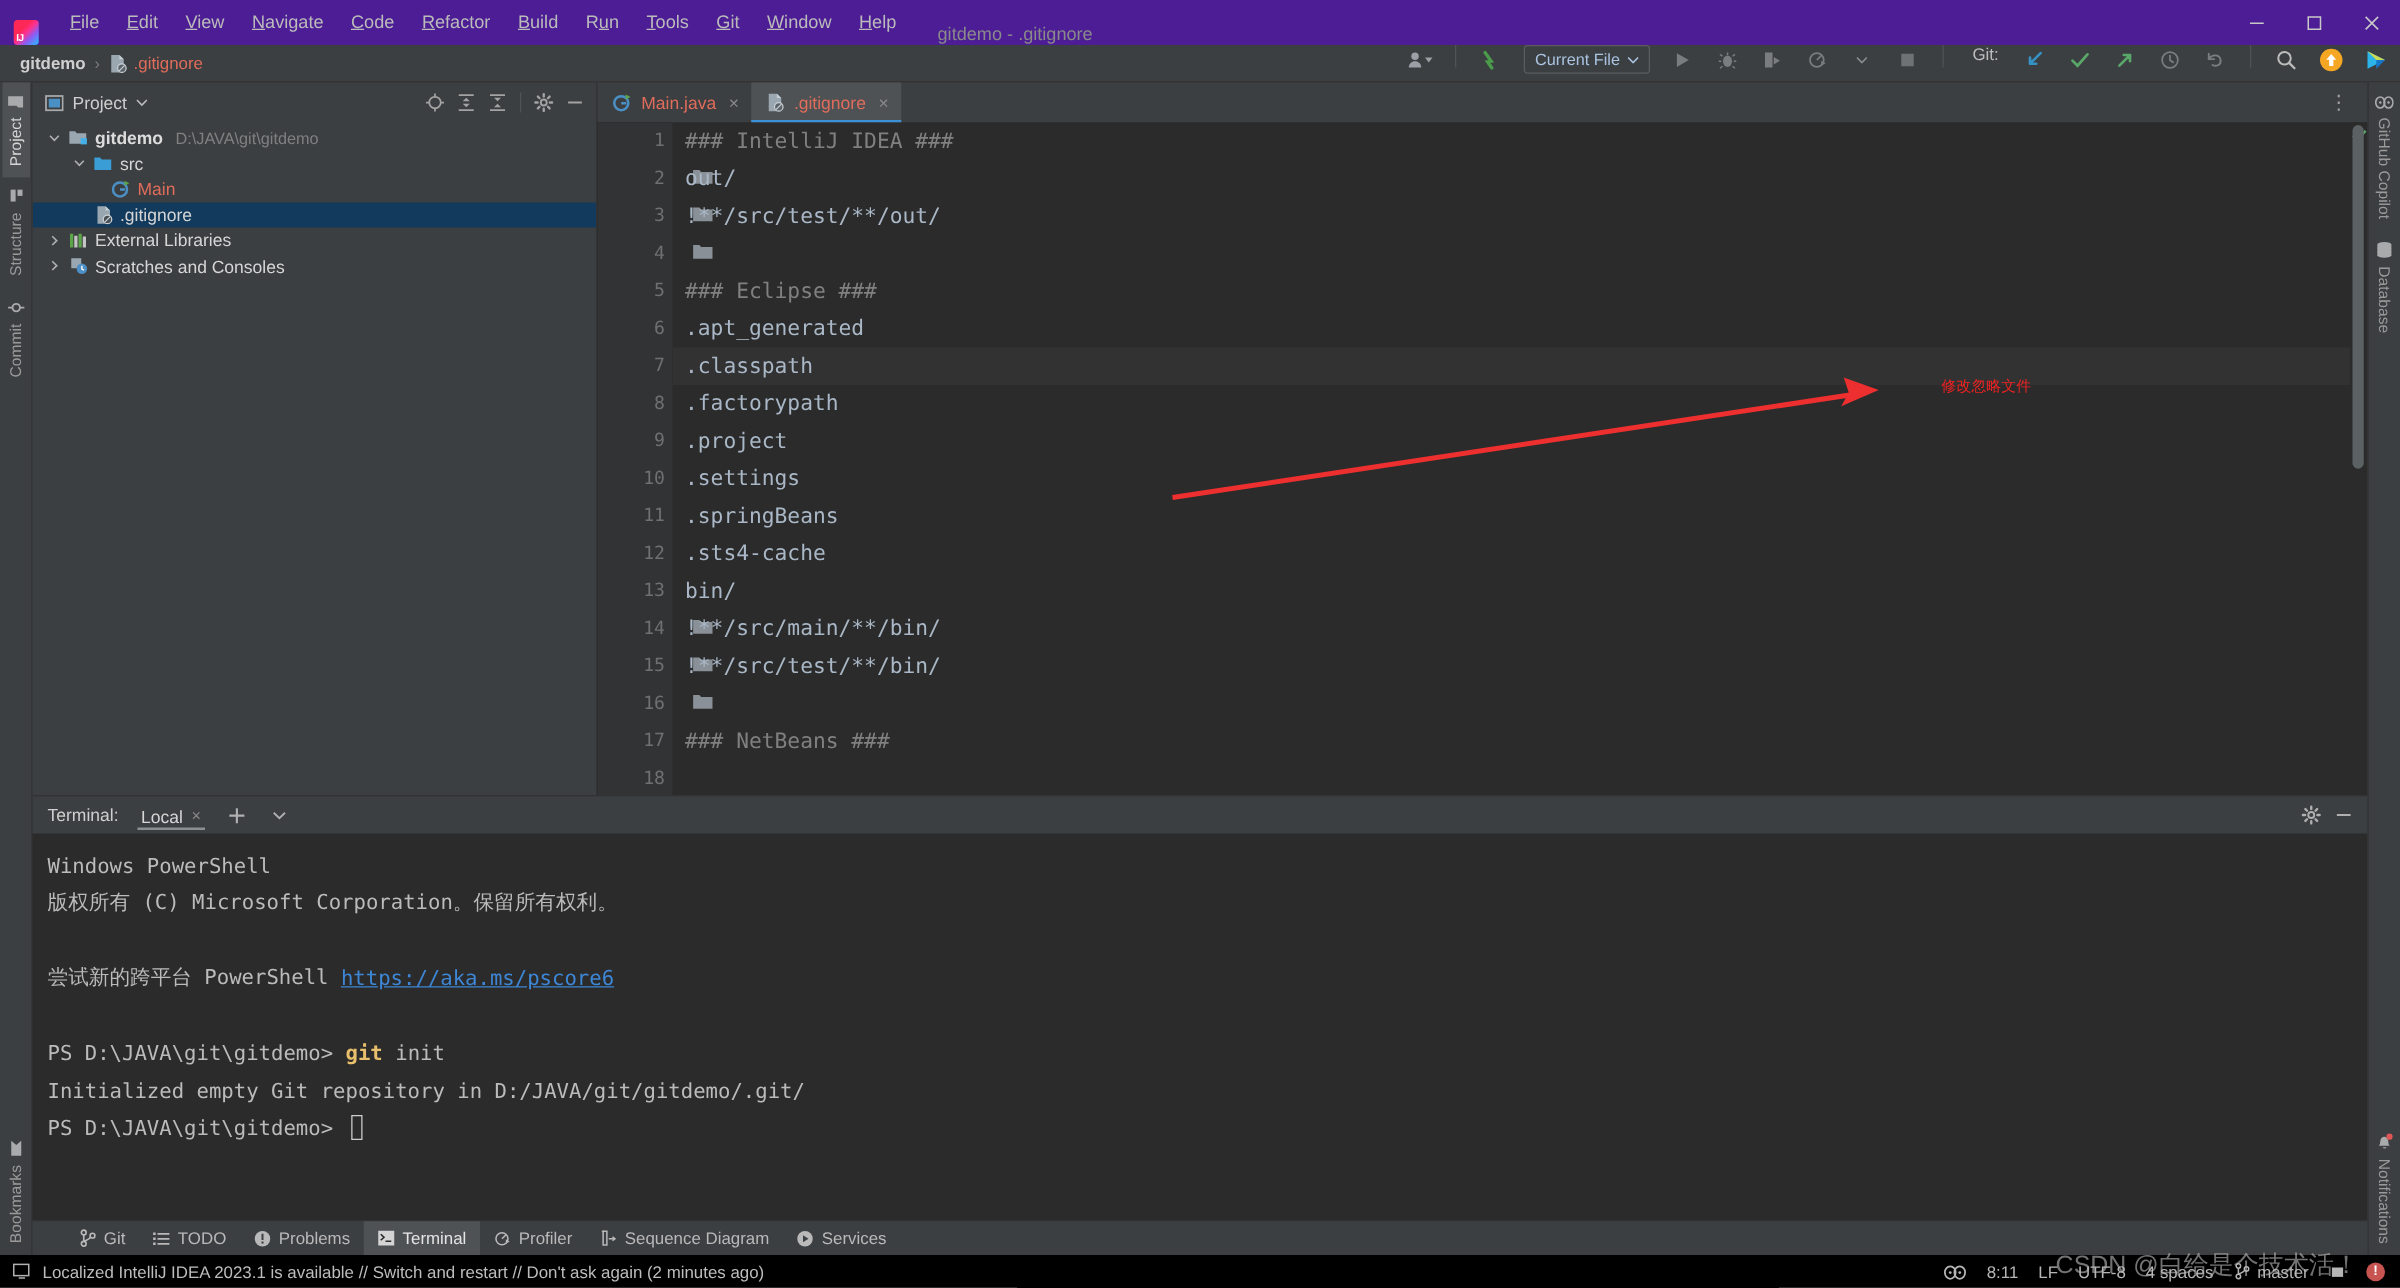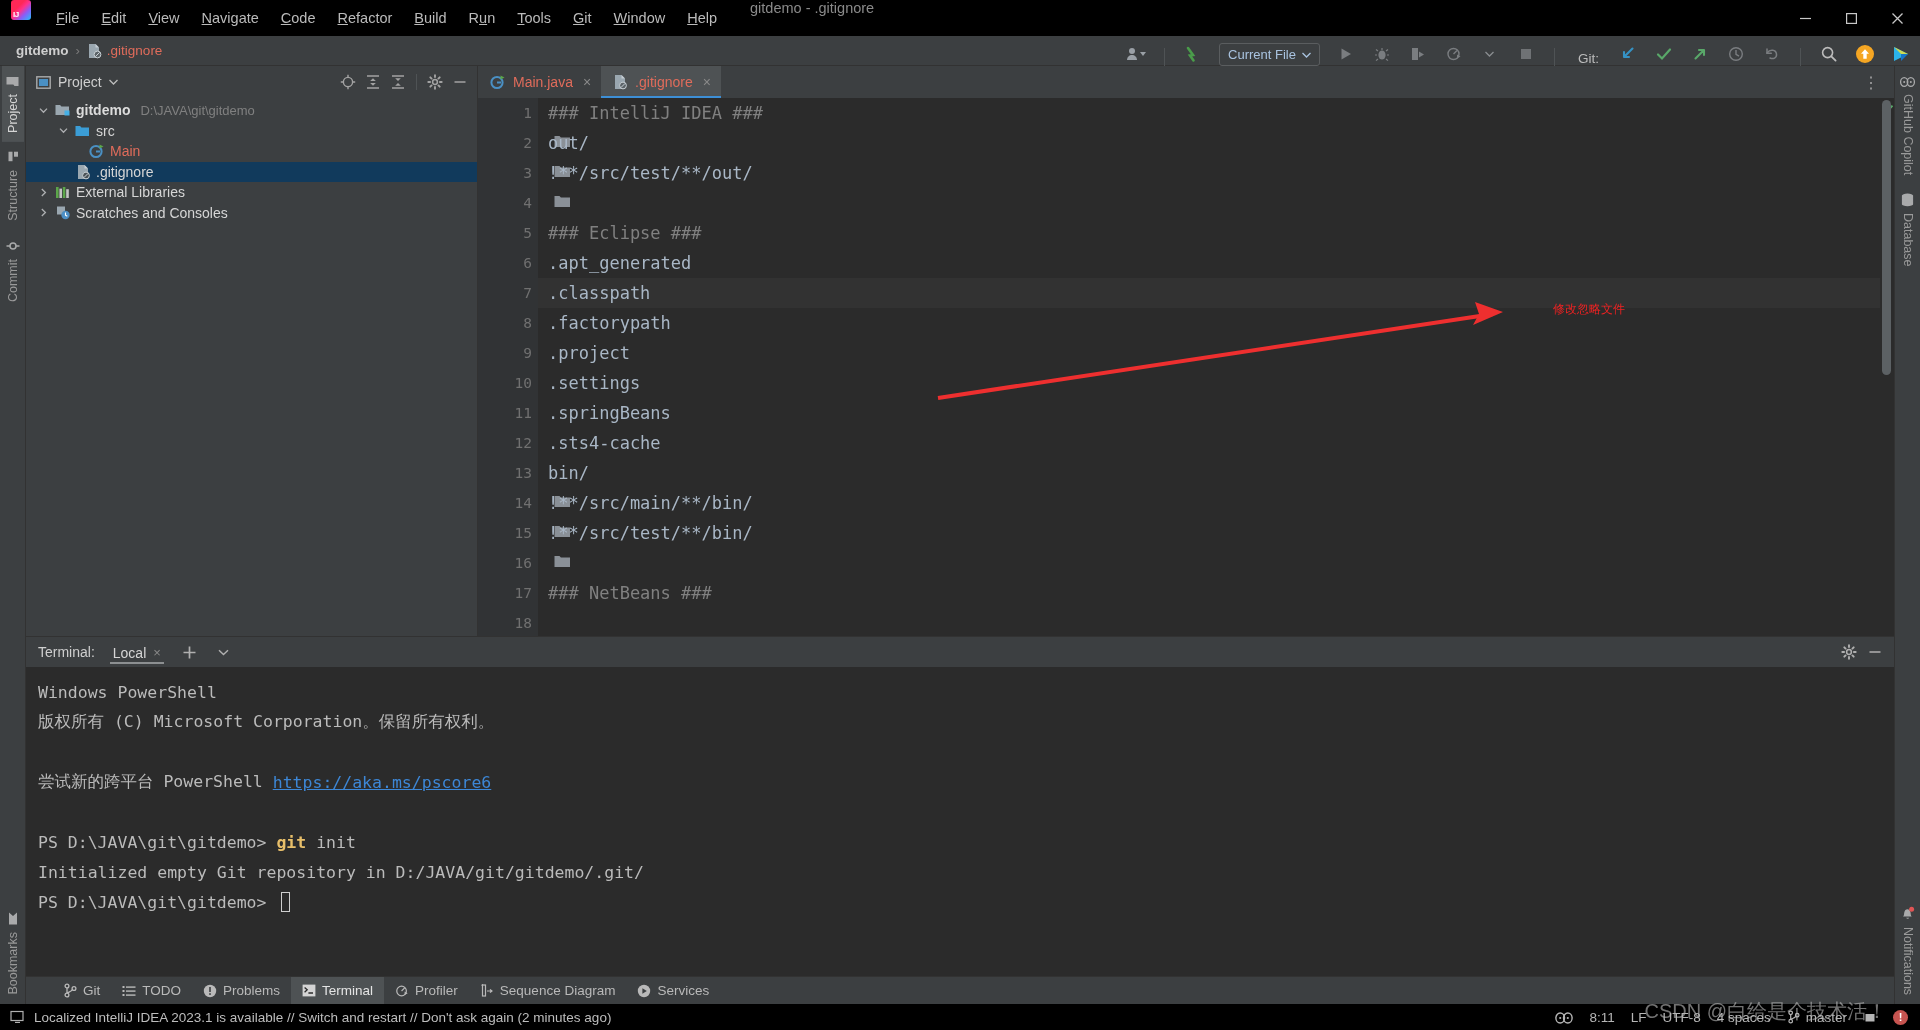--- a/index.html
+++ b/index.html
@@ -7,21 +7,21 @@
     width: 1920px; height: 1030px;
     background: #3c3f41;
     font-family: "Liberation Sans", sans-serif;
     overflow: hidden;
     -webkit-font-smoothing: antialiased;
   }
   .app { position: relative; width: 1920px; height: 1030px; background: #3c3f41; display: flex; flex-direction: column; }
 
   
   .titlebar {
-    height: 36px; background: #000000; display: flex; align-items: flex-start;
+    height: 36px; background: #4c1d95; display: flex; align-items: flex-end;
     flex: 0 0 36px; position: relative;
   }
   .ij-logo {
     width: 20px; height: 20px; margin-left: 11px; margin-right: 14px;
     border-radius: 3px; position: relative; overflow: hidden;
     background: linear-gradient(135deg,#fe2857 0%,#fe2857 35%,#ff318c 50%,#8b5cf6 70%,#1fc2ff 100%);
     flex: 0 0 20px;
   }
   .ij-logo::after {
     content: "IJ"; position: absolute; left: 2px; bottom: 1px;
@@ -49,21 +49,21 @@
   .navbar {
     height: 30px; background: #3c3f41; display: flex; align-items: center;
     flex: 0 0 30px; position: relative; border-bottom: 1px solid #323232;
   }
   .crumbs { display: flex; align-items: center; margin-left: 12px; gap: 2px; }
   .crumb { color: #cfcfcf; font-size: 13.5px; font-weight: bold; padding: 1px 4px; }
   .crumb.file { color: #e06c5b; font-weight: normal; display: flex; align-items: center; gap: 5px; }
   .crumb-sep { color: #7a7a7a; font-size: 13px; margin: 0 1px; }
   .navbar-right {
     position: absolute; right: 0; top: 0; height: 30px;
-    display: flex; align-items: flex-end; gap: 10px; padding-right: 6px;
+    display: flex; align-items: flex-start; gap: 10px; padding-right: 6px;
   }
   .nb-ico {
     width: 26px; height: 24px; display: flex; align-items: center; justify-content: center;
     color: #9aa0a6;
   }
   .nb-sep { width: 1px; height: 18px; background: #4f5355; margin: 0 5px; }
   .runcfg {
     height: 23px; border: 1px solid #5a5d5f; border-radius: 3px;
     display: flex; align-items: center; gap: 6px; padding: 0 8px;
     color: #a9c3e0; font-size: 13px; margin: 0 3px;

